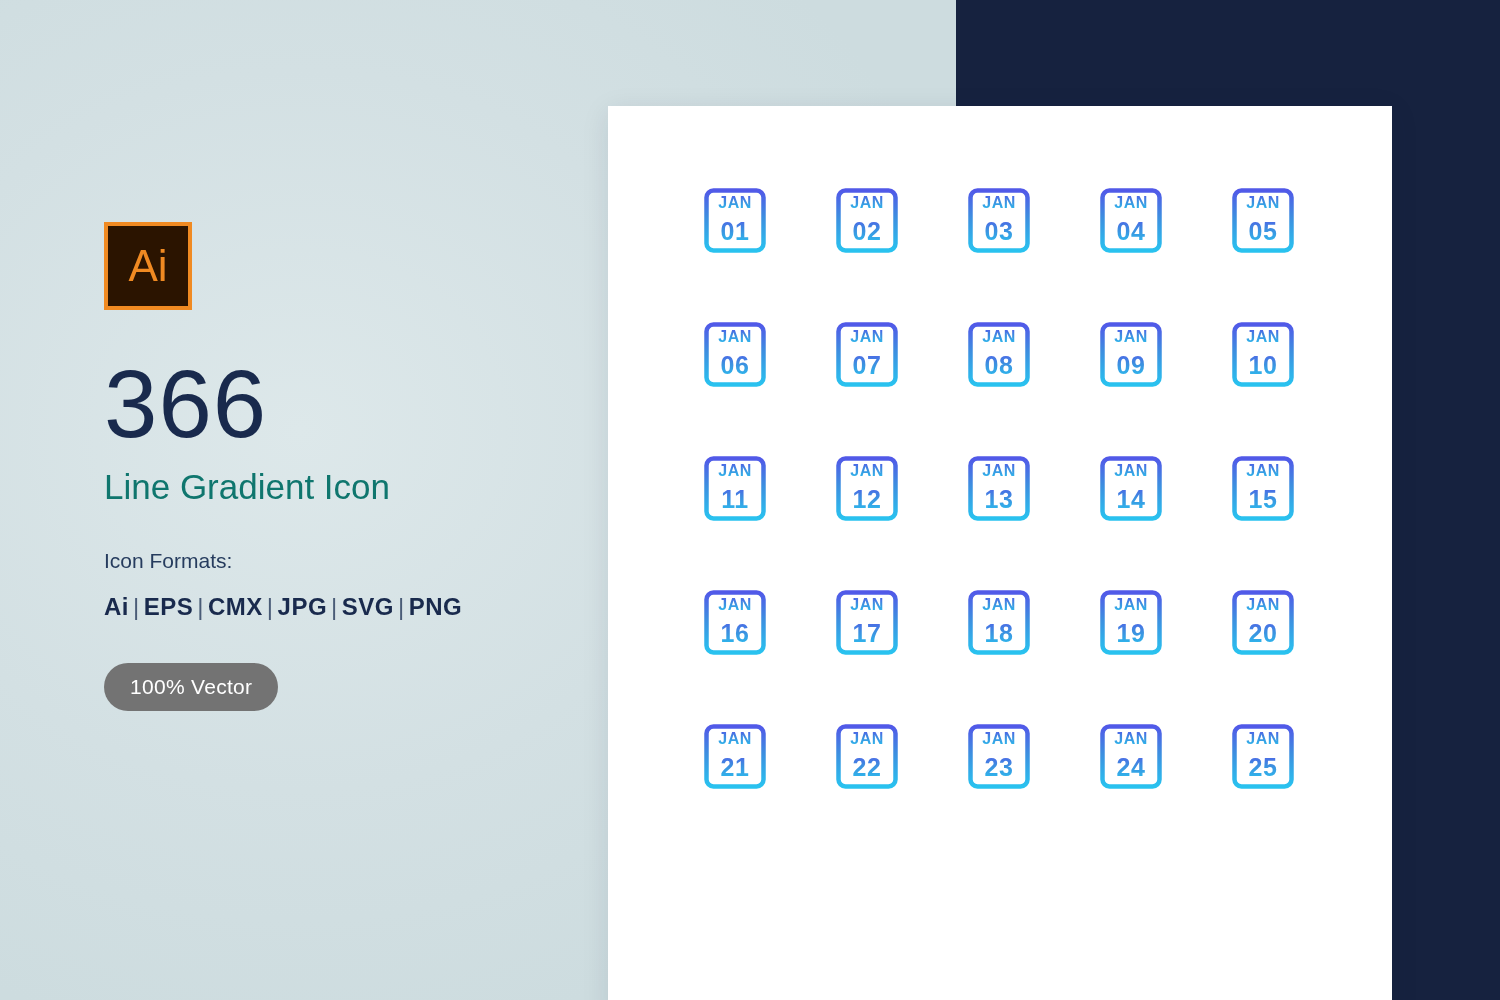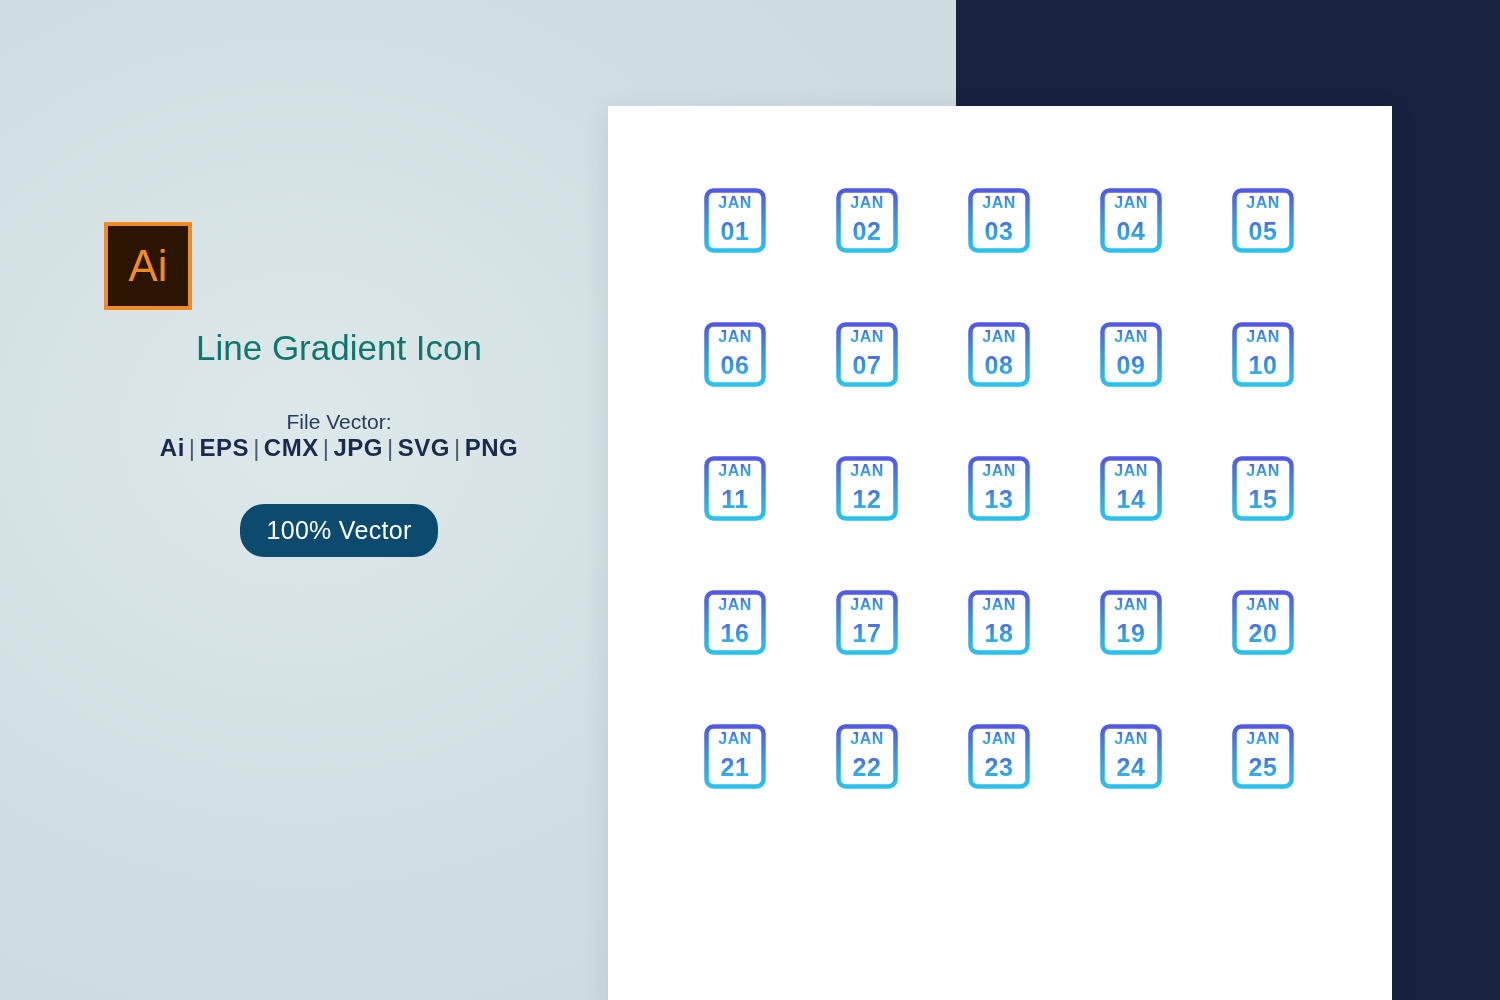--- a/index.html
+++ b/index.html
@@ -34,21 +34,20 @@
     width: 544px; height: 1000px;
     background: #16223f;
   }
 
   
   .info {
     position: absolute;
     left: 104px;
     top: 222px;
     width: 470px;
-    text-align: center;
   }
 
   .ai-badge {
     width: 88px;
     height: 88px;
     box-sizing: border-box;
     border: 4px solid #f08a22;
     background: #2b1400;
     display: flex;
     align-items: center;
@@ -90,38 +89,38 @@
   }
 
   .formats-label {
     margin-top: 42px;
     font-size: 21px;
     font-weight: 400;
     color: #263c5e;
   }
 
   .formats-list {
-    margin-top: 0;
+    margin-top: 20px;
     font-size: 24px;
     font-weight: 700;
     color: #192a4d;
     letter-spacing: 0.5px;
   }
   .formats-list .sep {
     font-weight: 400;
     color: #4a5c77;
     padding: 0 4px;
   }
 
   .vector-badge {
     display: inline-block;
     margin-top: 42px;
-    background: #0c4a6e;
+    background: #737373;
     color: #ffffff;
-    font-size: 25px;
+    font-size: 21px;
     font-weight: 400;
     padding: 12px 26px;
     border-radius: 24px;
     letter-spacing: 0.3px;
   }
 
   
   .card {
     position: absolute;
     left: 608px;
@@ -161,25 +160,26 @@
 
   <div class="bg-light"></div>
   <div class="bg-dark"></div>
 
   <div class="info">
 
     <div class="ai-badge">
       <span class="ai-badge-text">Ai</span>
     </div>
 
+    <div class="count">366</div>
 
 
     <div class="subtitle">Line Gradient Icon</div>
 
-    <div class="formats-label">File Vector:</div>
+    <div class="formats-label">Icon Formats:</div>
 
     <div class="formats-list"><span>Ai</span><span class="sep">|</span><span>EPS</span><span class="sep">|</span><span>CMX</span><span class="sep">|</span><span>JPG</span><span class="sep">|</span><span>SVG</span><span class="sep">|</span><span>PNG</span></div>
 
     <div class="vector-badge">100% Vector</div>
   </div>
 
   <div class="card">
     <div class="icon-grid">
         <div class="icon-cell">
           <svg class="cal-svg" width="68" height="74" viewBox="0 0 68 74">

